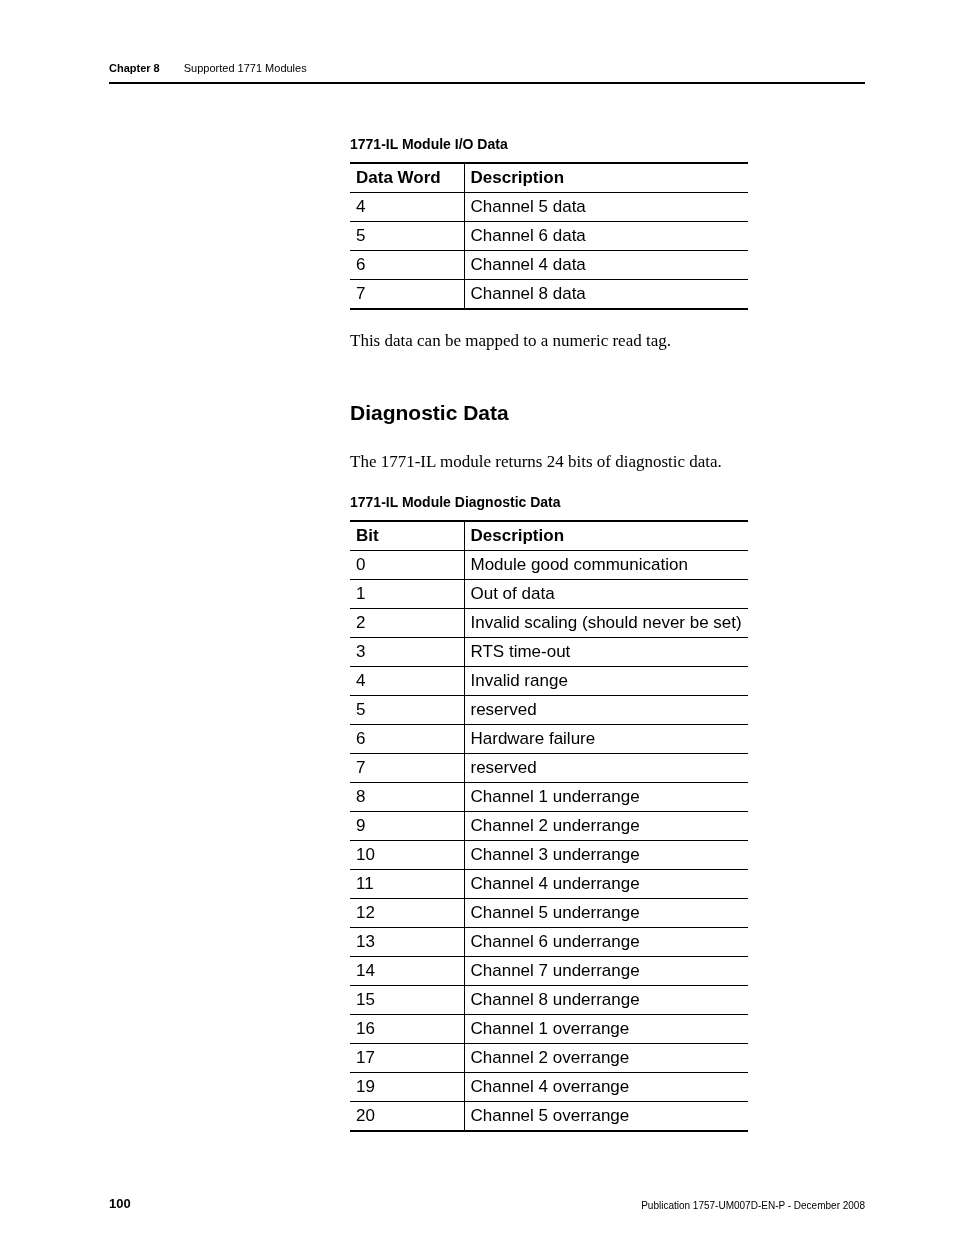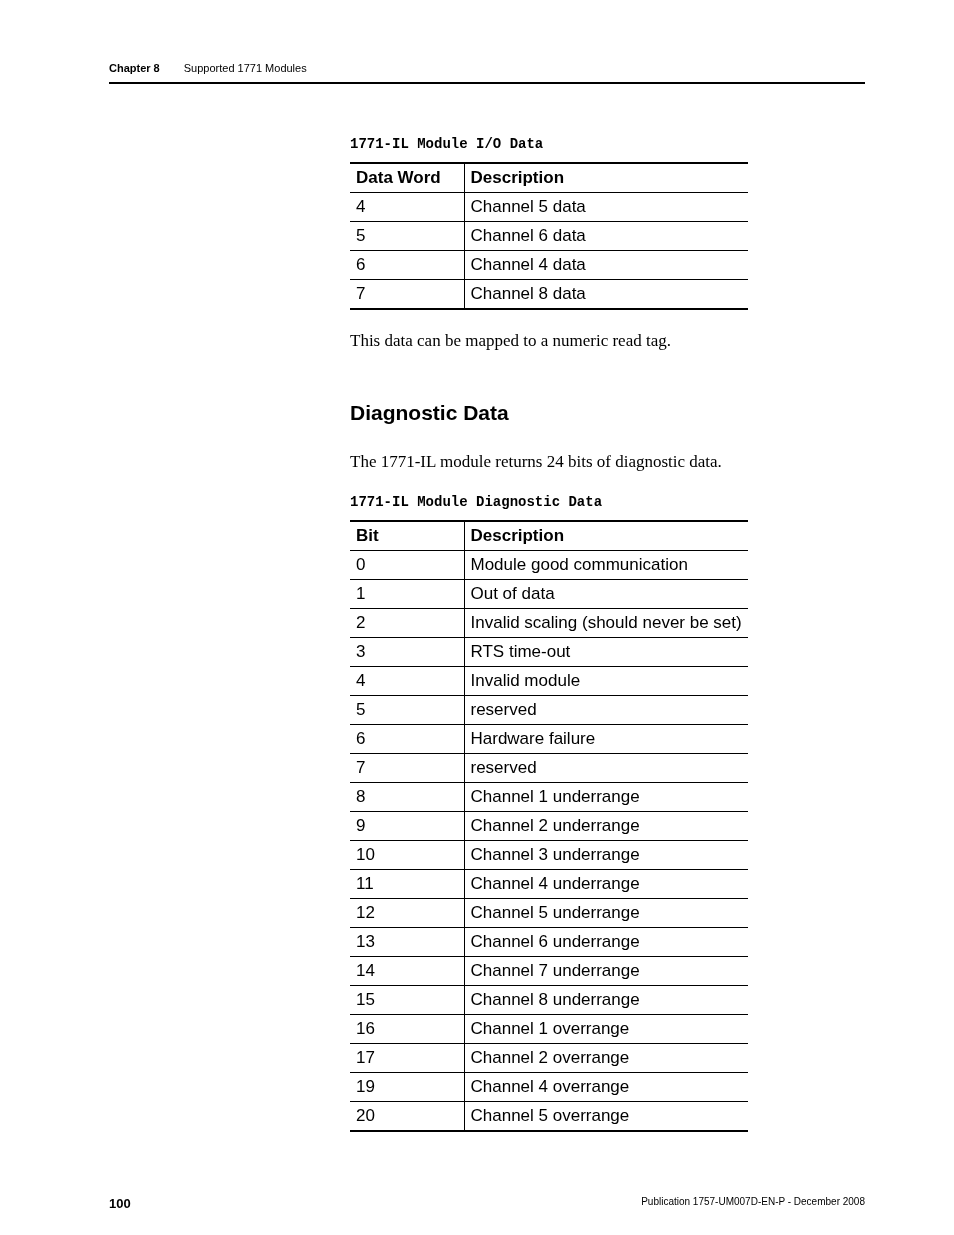--- a/index.html
+++ b/index.html
@@ -36,21 +36,21 @@
       right: 89px;
       border-top: 2.5px solid #000;
     }
     .content {
       position: absolute;
       top: 136px;
       left: 350px;
       width: 398px;
     }
     .table-title {
-      font-family: Liberation Mono, monospace;
+      font-family: Liberation Sans, sans-serif;
       font-weight: bold;
       font-size: 14px;
       margin-bottom: 10px;
     }
     table {
       width: 100%;
       border-collapse: collapse;
       font-family: "Helvetica Neue", Arial, Helvetica, sans-serif;
       font-size: 17px;
     }
@@ -86,21 +86,21 @@
       font-size: 21px;
       margin-bottom: 26px;
     }
     .footer {
       position: absolute;
       bottom: 24px;
       left: 109px;
       right: 89px;
       display: flex;
       justify-content: space-between;
-      align-items: flex-start;
+      align-items: flex-end;
       font-family: Arial, Helvetica, sans-serif;
     }
     .footer .page-num {
       font-weight: bold;
       font-size: 13px;
     }
     .footer .pub {
       font-size: 10px;
     }
   </style>
@@ -169,21 +169,21 @@
         <tr>
           <td class="col-left">2</td>
           <td>Invalid scaling (should never be set)</td>
         </tr>
         <tr>
           <td class="col-left">3</td>
           <td>RTS time-out</td>
         </tr>
         <tr>
           <td class="col-left">4</td>
-          <td>Invalid module</td>
+          <td>Invalid range</td>
         </tr>
         <tr>
           <td class="col-left">5</td>
           <td>reserved</td>
         </tr>
         <tr>
           <td class="col-left">6</td>
           <td>Hardware failure</td>
         </tr>
         <tr>

